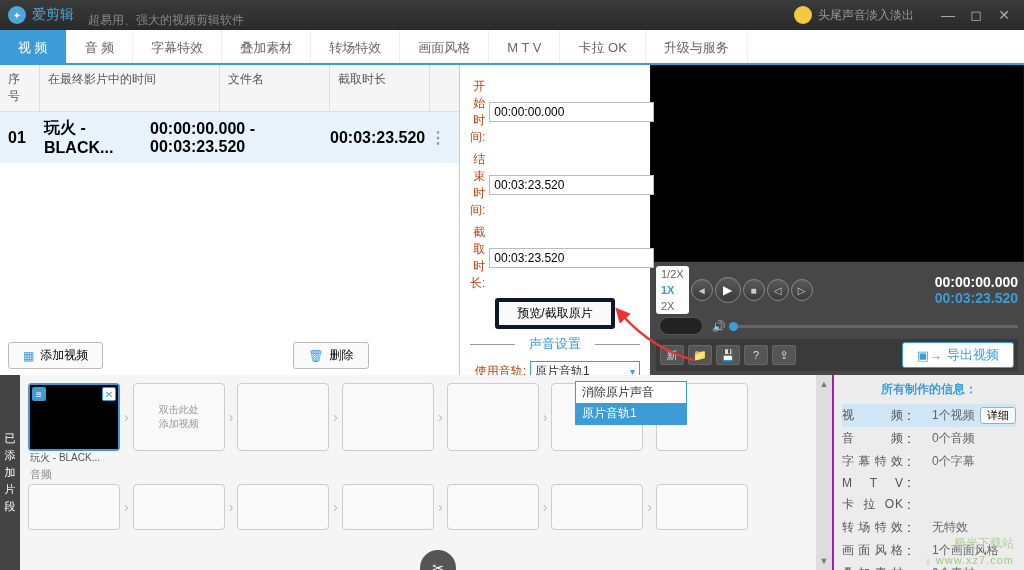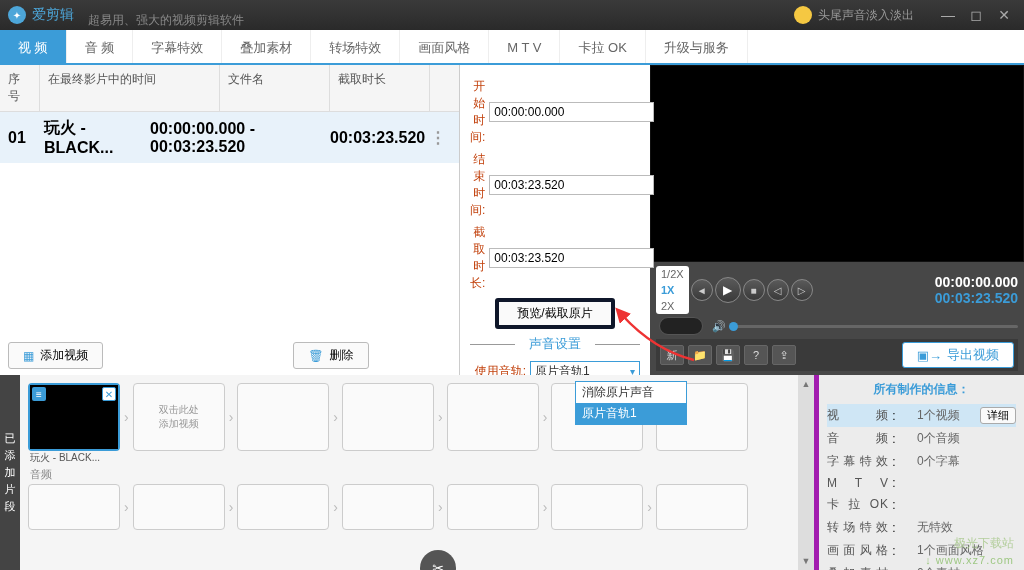--- a/index.html
+++ b/index.html
@@ -81,21 +81,21 @@
 .clip.filled .thumb { width: 100%; flex: 1; background: #000; }
 .clip.filled .corner-l { position: absolute; left: 2px; top: 2px; width: 14px; height: 14px; background: #3b9cd8; color: #fff; font-size: 10px; display: flex; align-items: center; justify-content: center; border-radius: 2px; }
 .clip.filled .corner-r { position: absolute; right: 2px; top: 2px; width: 14px; height: 14px; border: 1px solid #3b9cd8; color: #3b9cd8; font-size: 10px; display: flex; align-items: center; justify-content: center; border-radius: 2px; background: #fff; }
 .clip-name { position: absolute; bottom: -16px; left: 0; width: 92px; font-size: 10px; color: #555; white-space: nowrap; overflow: hidden; }
 .arrow-sep { color: #bbb; font-size: 14px; }
 .tl-label-audio { font-size: 11px; color: #888; margin: 16px 0 2px 2px; }
 .tl-row2 .clip { height: 46px; }
 .scissors { position: absolute; left: 400px; bottom: -16px; width: 36px; height: 36px; background: #555; border-radius: 50%; display: flex; align-items: center; justify-content: center; color: #fff; font-size: 14px; }
 .b-scroll { width: 16px; background: #ddd; display: flex; flex-direction: column; align-items: center; justify-content: space-between; padding: 4px 0; font-size: 9px; color: #777; }
 
-.info-panel { width: 210px; background: #ececec; border-left: 5px solid #a21caf; padding: 6px 8px; font-size: 12px; }
+.info-panel { width: 192px; background: #ececec; border-left: 2px solid #a21caf; padding: 6px 8px; font-size: 12px; }
 .info-title { text-align: center; color: #3b9cd8; font-size: 12px; margin-bottom: 6px; font-weight: bold; }
 .info-row { display: flex; align-items: center; padding: 3px 0; }
 .info-row .k { width: 62px; text-align: justify; text-align-last: justify; color: #555; letter-spacing: 1px; }
 .info-row .c { width: 10px; text-align: center; }
 .info-row .v { flex: 1; color: #666; padding-left: 6px; margin-left: 12px; }
 .info-row.hl { background: #cfe6f5; }
 .detail-btn { background: #fafafa; border: 1px solid #aaa; border-radius: 3px; font-size: 11px; padding: 0 6px; cursor: pointer; }
 
 .watermark { position: absolute; right: 10px; bottom: 4px; font-size: 11px; color: #8bbf6a; opacity: 0.8; letter-spacing: 1px; pointer-events: none; }
 .watermark2 { position: absolute; right: 10px; bottom: 18px; font-size: 12px; color: #aac98f; opacity: 0.85; pointer-events: none; }

